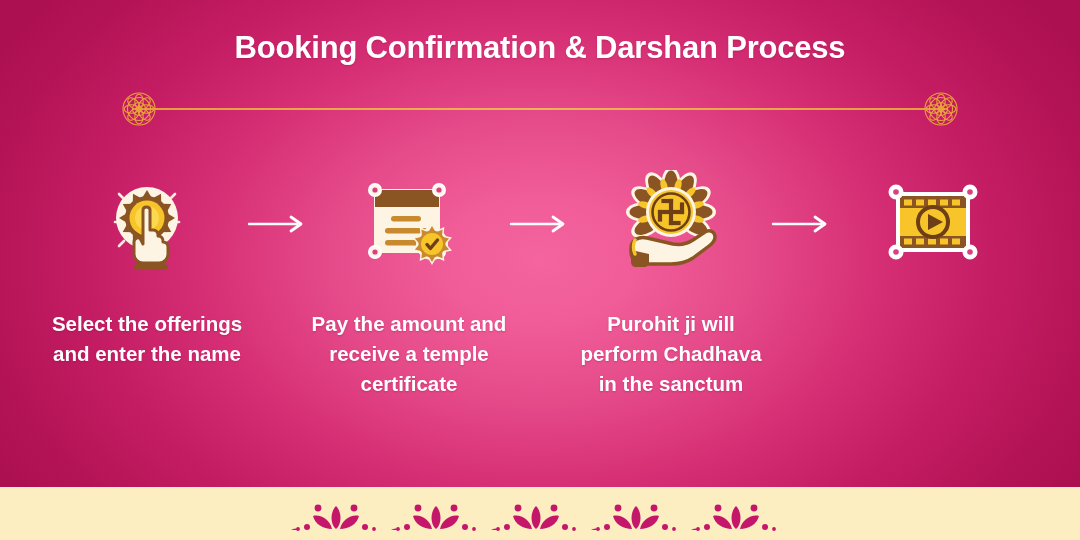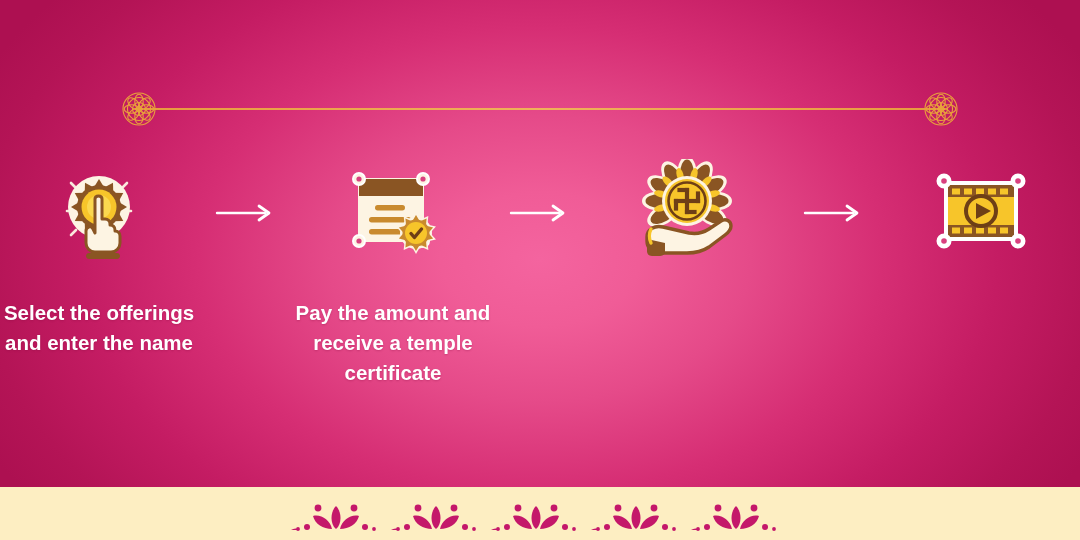--- a/index.html
+++ b/index.html
@@ -65,28 +65,27 @@
     top: 0;
     width: 38px;
     height: 38px;
   }
   .mandala.left  { left: 0; }
   .mandala.right { right: 0; }
 
   
   .steps {
     position: absolute;
-    top: 160px;
+    top: 171px;
     left: 0;
     width: 1080px;
     height: 250px;
     display: flex;
     align-items: flex-start;
     justify-content: center;
-    gap: 16px;
   }
   .step {
     width: 180px;
     display: flex;
     flex-direction: column;
     align-items: center;
   }
   .step .icon-wrap {
     height: 105px;
     display: flex;
@@ -132,20 +131,21 @@
     align-items: center;
     justify-content: center;
   }
   .band-motifs svg { display: block; }
 </style>
 </head>
 <body>
 
 <div id="infographic">
 
+  <div class="title">Booking Confirmation &amp; Darshan Process</div>
 
   <div class="divider">
     <div class="rule"></div>
 
     <div class="mandala left">
       <svg width="38" height="38" viewBox="0 0 38 38">
         <g fill="none" stroke="#e9a23c" stroke-width="1.1">
           <circle cx="19" cy="19" r="16"></circle>
           <circle cx="19" cy="19" r="11.5"></circle>
           <circle cx="19" cy="19" r="6.5"></circle>
@@ -388,20 +388,21 @@
                        L74,88
                        C68,92 60,94 52,94
                        L24,94
                        C17,94 12,89 12,82 Z" fill="#fdf4e3" stroke="#8a5523" stroke-width="3.4" stroke-linejoin="round"></path>
               <path d="M12,80 L12,92 C12,95 14,97 17,97 L25,97 C28,97 30,95 30,92 L30,84 Z" fill="#8a5523"></path>
               <path d="M16,70 C14,74 14,80 16,84" fill="none" stroke="#f7c52a" stroke-width="3.4" stroke-linecap="round"></path>
             </g>
           </svg>
         </span>
       </div>
+      <div class="caption">Purohit ji will perform Chadhava in the sanctum</div>
     </div>
 
     <div class="connector">
       <span>
         <svg width="62" height="22" viewBox="0 0 62 22">
           <line x1="2" y1="11" x2="50" y2="11" stroke="#ffffff" stroke-width="2.4" stroke-linecap="round"></line>
           <polyline points="44,4 54,11 44,18" fill="none" stroke="#ffffff" stroke-width="2.8" stroke-linecap="round" stroke-linejoin="round"></polyline>
         </svg>
       </span>
     </div>

